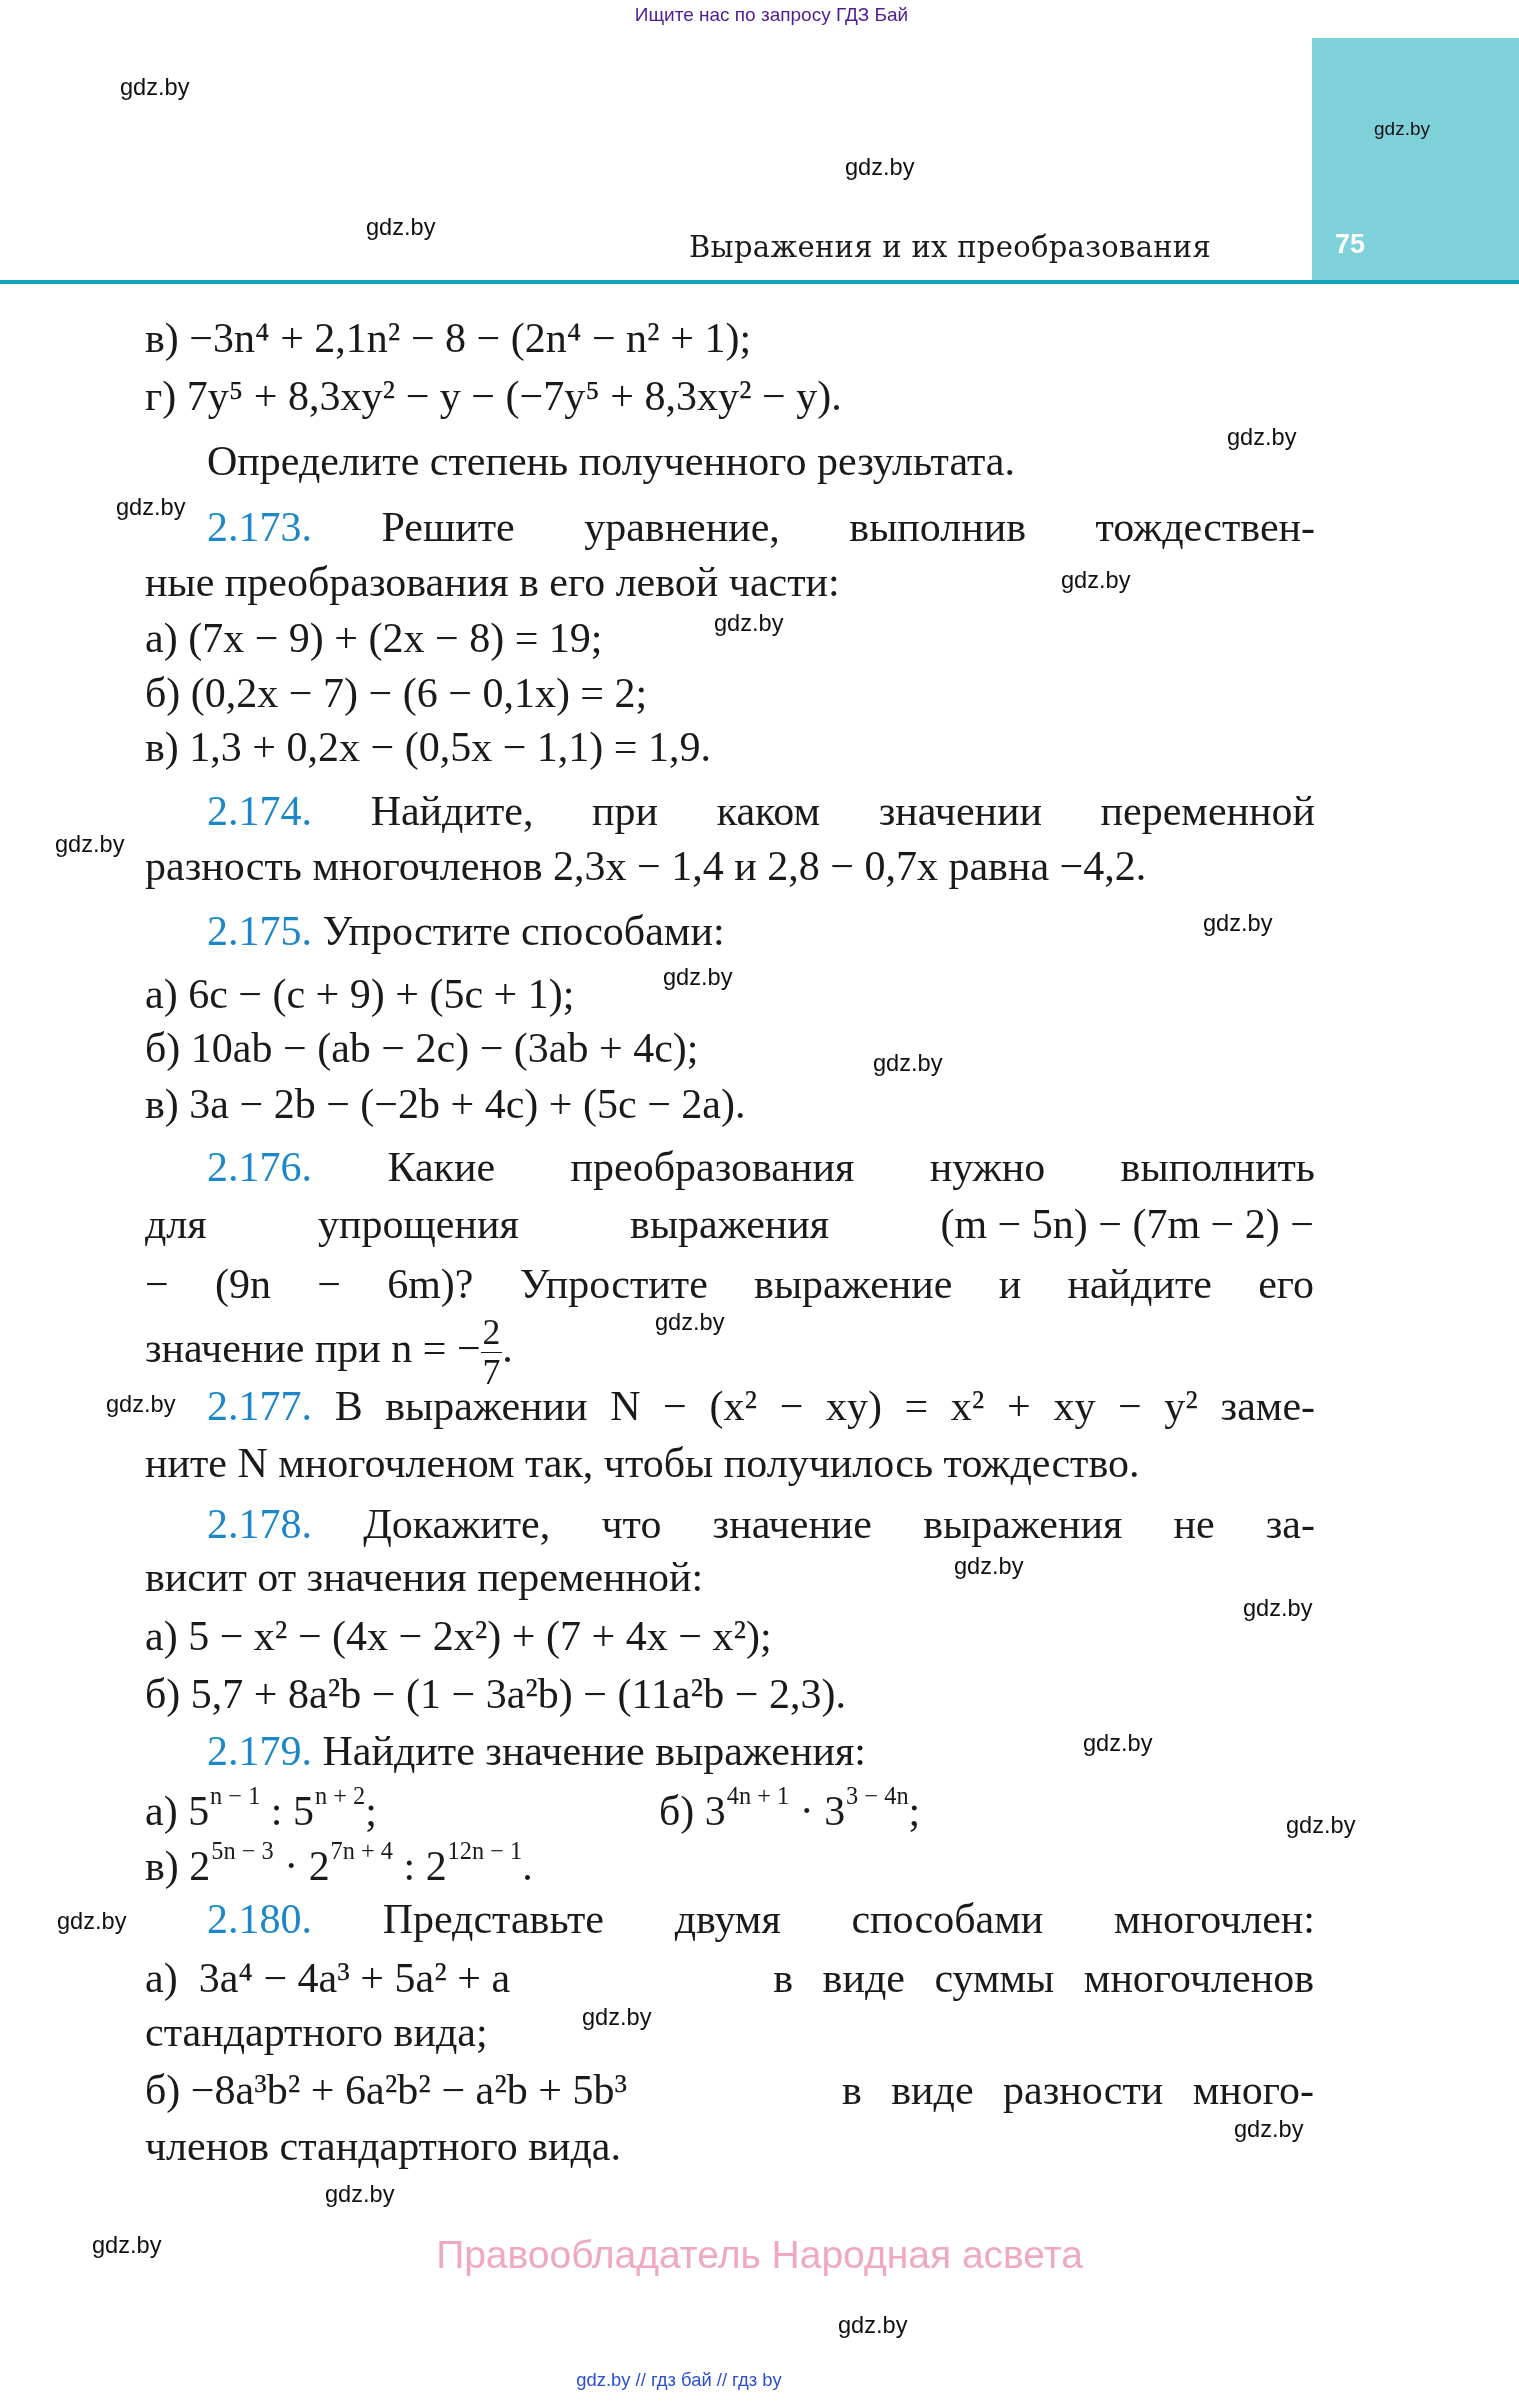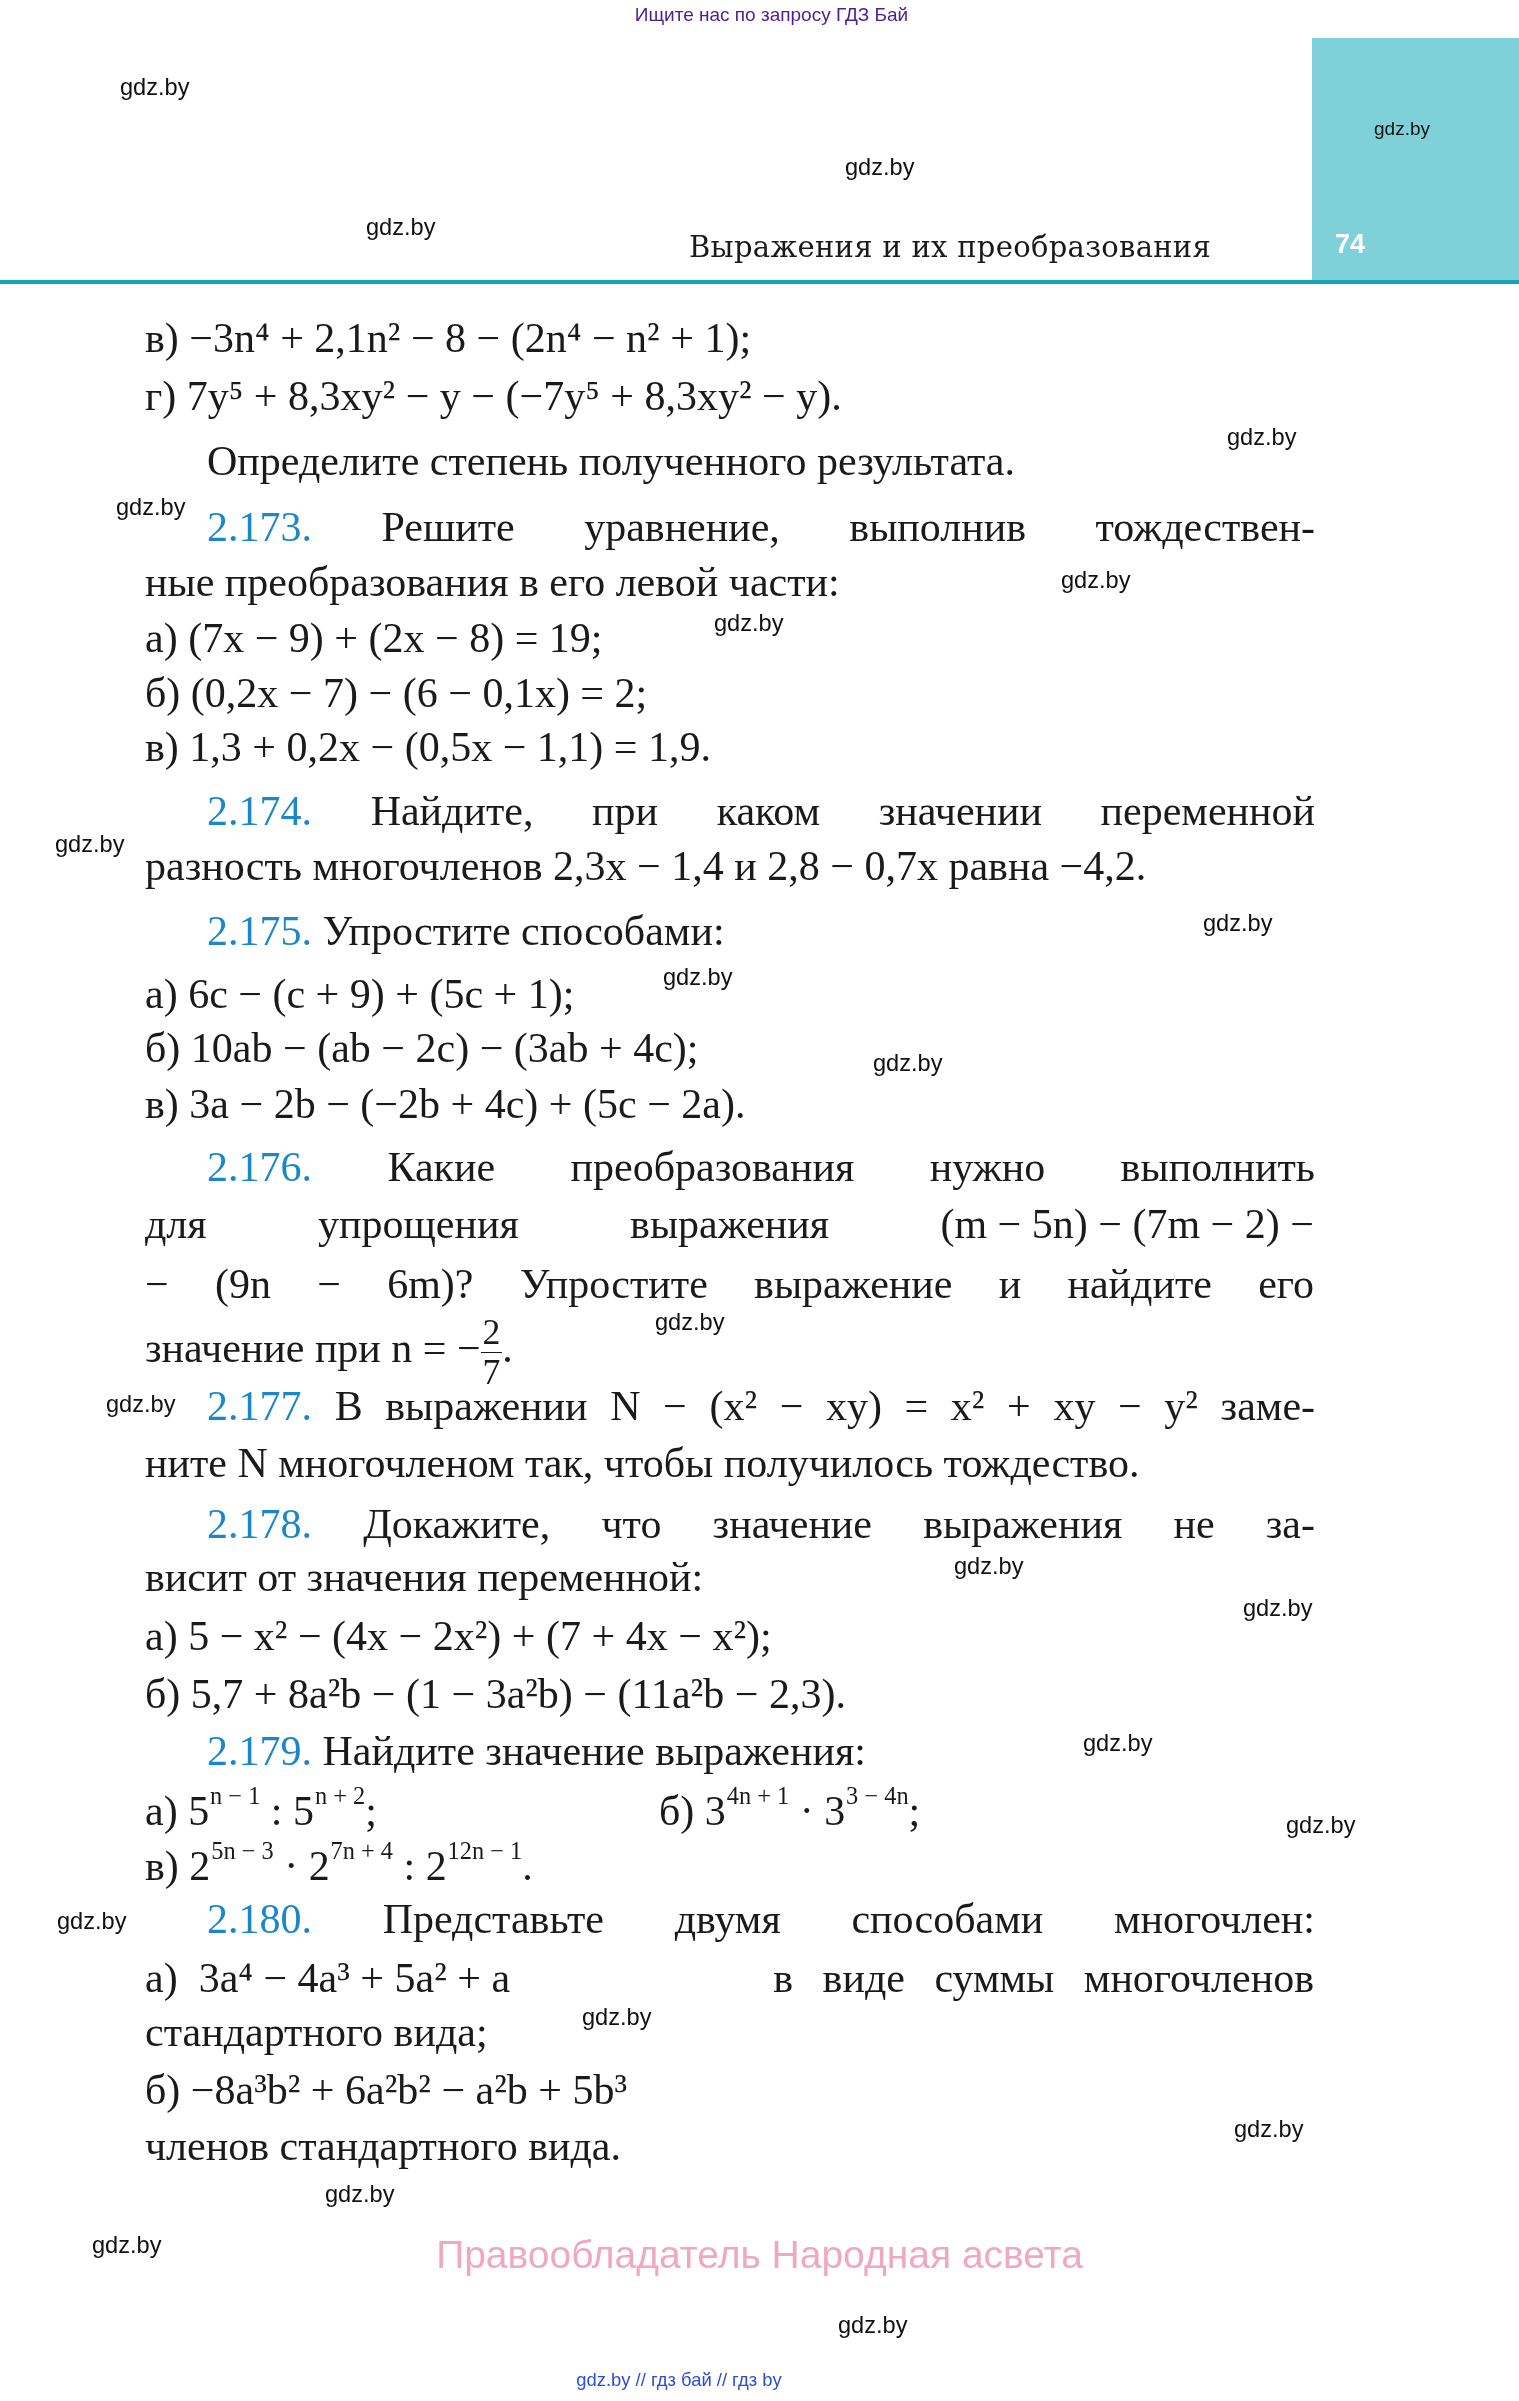--- a/index.html
+++ b/index.html
@@ -27,21 +27,21 @@
     .copyright { left: 0; width: 1519px; top: 2233px; text-align: center; color: #f0a8c0;
                  font-family: "Liberation Sans", sans-serif; font-size: 39px; }
     .footer-links { left: 0; width: 1358px; top: 2369px; text-align: center; color: #2a4fd6;
                     font-family: "Liberation Sans", sans-serif; font-size: 18.4px; }
   </style>
 </head>
 <body>
 
 <div class="abs top-banner">Ищите нас по запросу ГДЗ Бай</div>
 <div class="abs page-tab"></div>
-<div class="abs page-num">74</div>
+<div class="abs page-num">75</div>
 <div class="abs chapter-title">Выражения и их преобразования</div>
 <div class="abs header-rule"></div>
 
 <div class="abs wm" style="left:120px;top:74px">gdz.by</div>
 <div class="abs wm" style="left:1374px;top:118px;font-size:19px">gdz.by</div>
 <div class="abs wm" style="left:845px;top:154px">gdz.by</div>
 <div class="abs wm" style="left:366px;top:214px">gdz.by</div>
 <div class="abs wm" style="left:1227px;top:424px">gdz.by</div>
 <div class="abs wm" style="left:116px;top:494px">gdz.by</div>
 <div class="abs wm" style="left:1061px;top:567px">gdz.by</div>
@@ -181,18 +181,19 @@
   <span class="num">2.180.</span>
   <span>Представьте двумя способами многочлен:</span>
 </div>
 <div class="abs line" style="top:1957px;display:flex;justify-content:space-between">
   <span><span>а)</span>&nbsp;&nbsp;<span class="m">3a⁴ − 4a³ + 5a² + a</span></span>
   <span style="word-spacing:19px">в виде суммы многочленов</span>
 </div>
 <div class="abs line" style="top:2011px">стандартного вида;</div>
 <div class="abs line" style="top:2069px;display:flex;justify-content:space-between">
   <span><span>б)</span> <span class="m">−8a³b² + 6a²b² − a²b + 5b³</span></span>
+  <span style="word-spacing:19px">в виде разности много-</span>
 </div>
 <div class="abs line" style="top:2125px">членов стандартного вида.</div>
 
 <div class="abs copyright">Правообладатель Народная асвета</div>
 <div class="abs footer-links">gdz.by  //  гдз бай  //  гдз by</div>
 
 
 </body></html>

